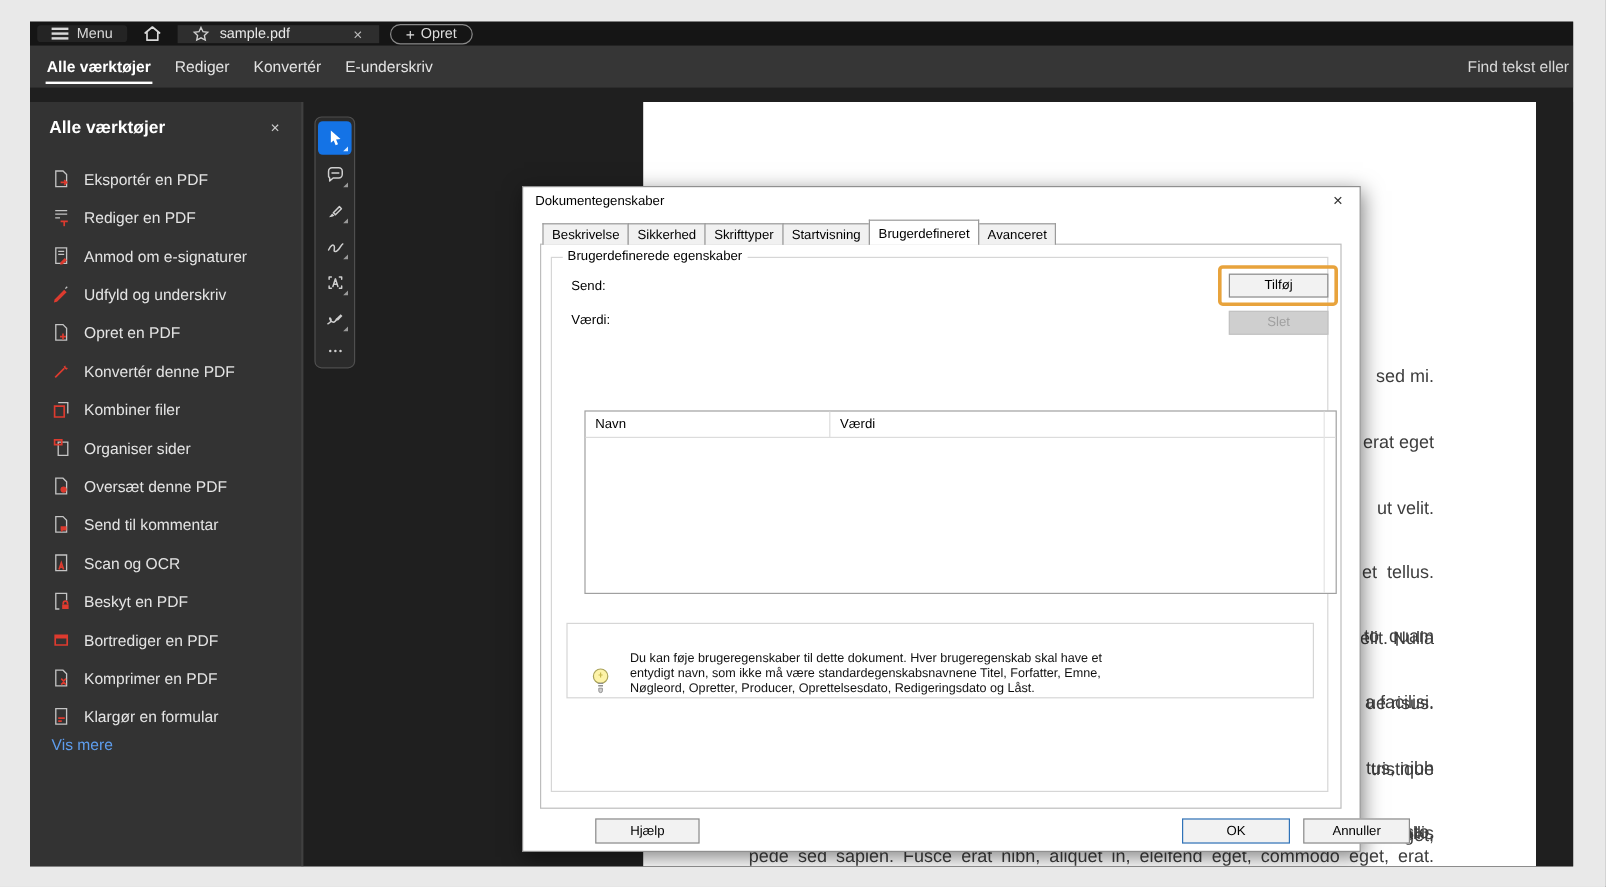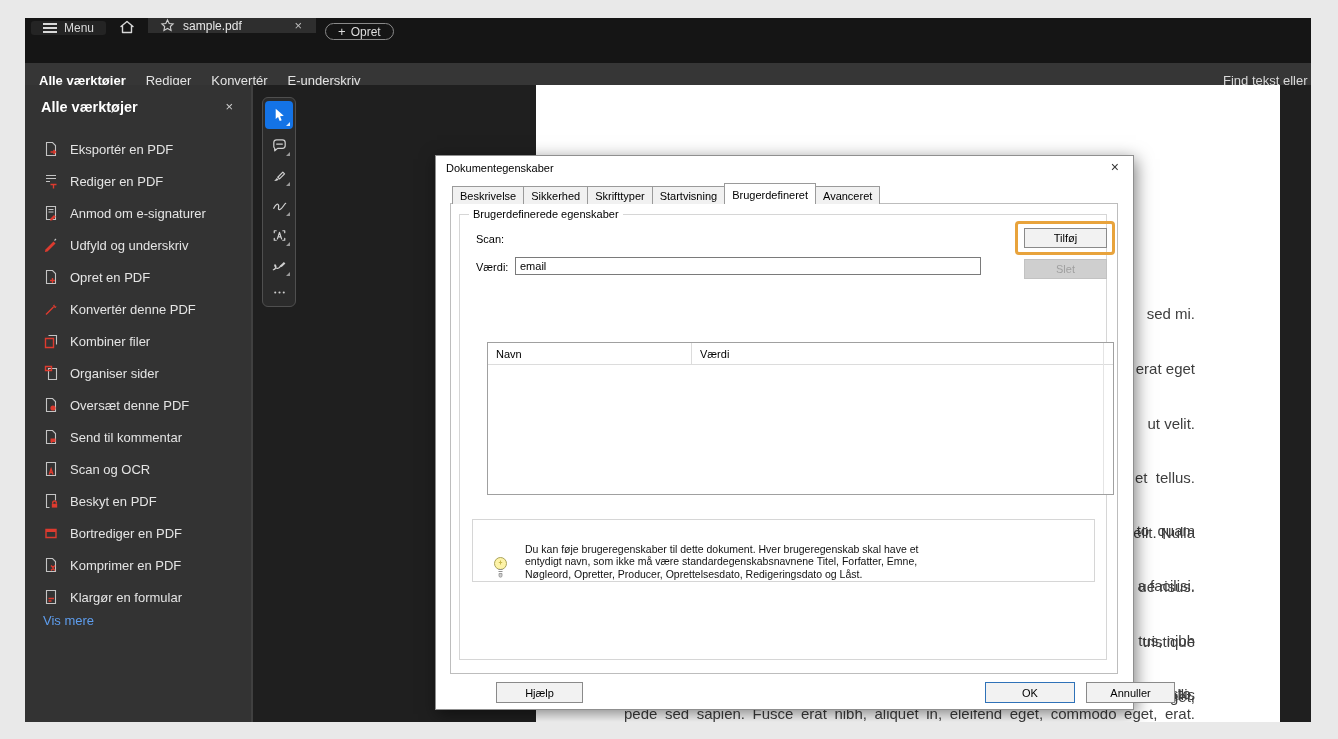--- a/index.html
+++ b/index.html
@@ -3,21 +3,21 @@
 <meta charset="utf-8">
 <style>
   * { margin:0; padding:0; box-sizing:border-box; }
   html,body { background:#e9e9e9; }
   .frame { position:relative; width:1338px; height:739px; background:#e9e9e9;
            font-family:"Liberation Sans", sans-serif; overflow:hidden; }
   .app { position:absolute; left:25px; top:18px; width:1286px; height:704px;
          background:#1f1f1f; overflow:hidden; }
 
   
-  .topbar { position:relative; height:45px; background:#151515; display:flex; align-items:flex-start; }
+  .topbar { position:relative; height:20px; background:#151515; display:flex; align-items:center; }
   .menu-btn { display:flex; align-items:center; gap:7px; padding:0 12px; margin:3px 0 3px 6px;
               background:#242424; border-radius:3px; color:#d8d8d8; font-size:12px; cursor:pointer; }
   .hamburger { width:14px; height:10px; border-top:2px solid #d8d8d8; border-bottom:2px solid #d8d8d8; position:relative; }
   .hamburger:before { content:""; position:absolute; left:0; right:0; top:2px; height:2px; background:#d8d8d8; }
   .home-btn { display:flex; align-items:center; padding:0 12px; cursor:pointer; }
   .doc-tab { display:flex; align-items:center; gap:8px; background:#2e2e2e; padding:0 12px;
              min-width:168px; color:#e8e8e8; font-size:12px; cursor:pointer; }
   .doc-tab .close-x { margin-left:auto; color:#bbb; font-size:13px; cursor:pointer; padding:0 2px; }
   .create-btn { display:flex; align-items:center; gap:5px; margin:5px 0 5px 9px; padding:0 12px;
                 border:1px solid #8a8a8a; border-radius:11px; color:#ddd; font-size:12px; cursor:pointer; }
@@ -375,24 +375,23 @@
             <div class="tab">Skrifttyper</div>
             <div class="tab">Startvisning</div>
             <div class="tab active">Brugerdefineret</div>
             <div class="tab">Avanceret</div>
           </div>
 
           <div class="tabpage">
             <div class="groupbox">
               <span class="group-label">Brugerdefinerede egenskaber</span>
 
-              <span class="fld-label" style="left:16px; top:18px;">Scan:</span>
+              <span class="fld-label" style="left:16px; top:18px;">Send:</span>
 
               <span class="fld-label" style="left:16px; top:46px;">Værdi:</span>
-              <input class="txt-input" style="left: 55px; top: 42px; width: 466px;" value="email">
 
               <span class="hl-ring" style="left:555px; top:6px; width:100px; height:34px;"></span>
               <button class="btn" style="left:564px; top:13px; width:83px;">Tilføj</button>
               <button class="btn disabled" style="left:564px; top:44px; width:83px;">Slet</button>
 
               <div class="listbox">
                 <div class="list-head">
                   <div class="list-col col-navn">Navn</div>
                   <div class="list-col">Værdi</div>
                 </div>

